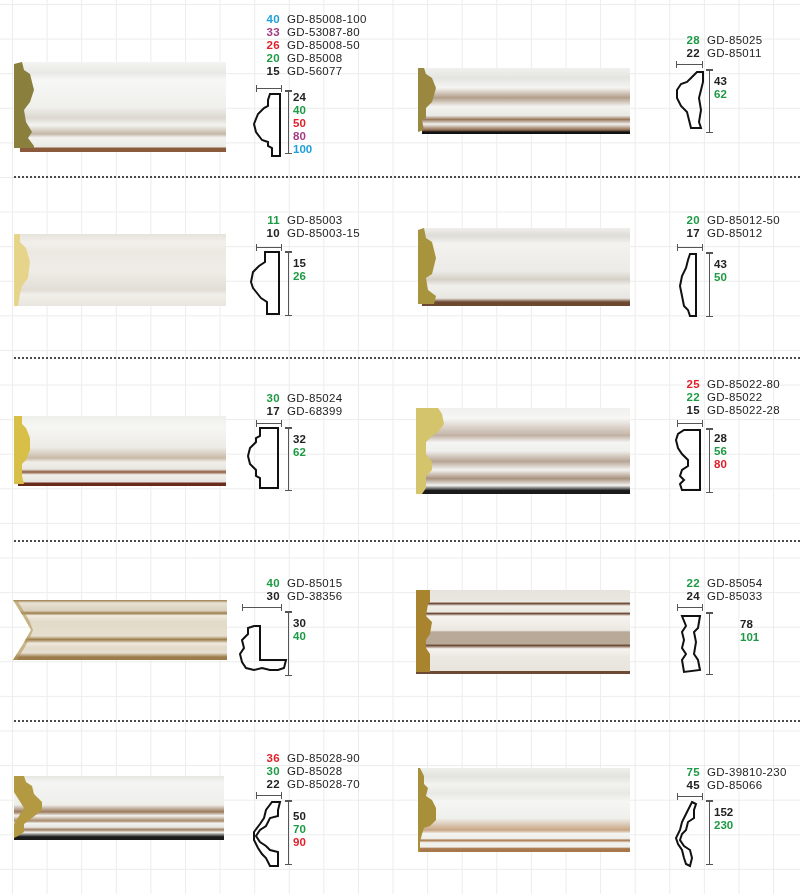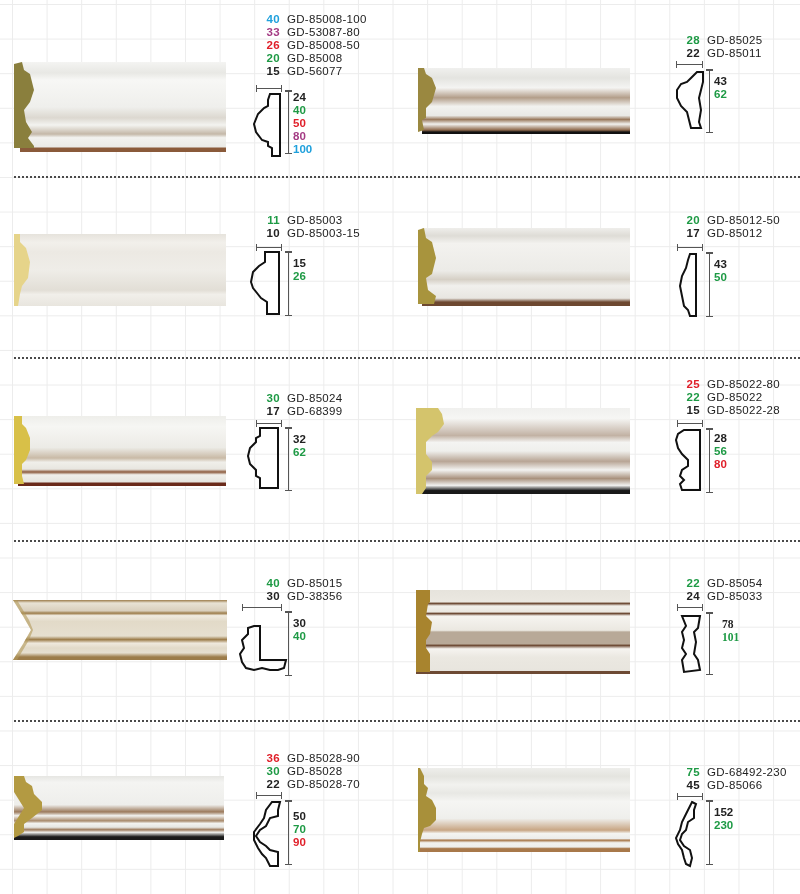--- a/index.html
+++ b/index.html
@@ -404,21 +404,21 @@
     <div class="code-row">
         <span class="code-num" style="color:#222">24</span>
         <span class="code-label">GD-85033</span>
       </div>
   </div>
   <div class="width-bar" style="left:677px;top:607px;width:26px;"></div>
   <svg class="profile" style="left:680px;top:614px;" width="24" height="60" viewBox="0 0 24 60">
       <path d="M2 2 L20 2 L18 14 L14 18 L16 28 L14 40 L18 46 L20 56 L4 58 L2 46 L6 40 L2 34 L4 26 L2 18 L6 12 Z" fill="none" stroke="#111" stroke-width="2"></path>
     </svg>
   <div class="height-bar" style="left:709px;top:612px;height:63px;"></div>
-  <div class="height-vals" style="left:722px;top:618px;font-family:Liberation Serif, serif;">
+  <div class="height-vals" style="left:740px;top:618px;">
     <div style="color:#222">78</div>
     <div style="color:#1e9a45">101</div>
   </div>
 </div>
 
 <div>
   <div class="photo" style="left:14px;top:776px;width:210px;height:64px;">
     <svg width="210" height="64" viewBox="0 0 210 64">
       <defs>
         <linearGradient id="g9" x1="0" y1="0" x2="0" y2="1">
@@ -487,21 +487,21 @@
           <stop offset="1" stop-color="#a8784a"></stop>
         </linearGradient>
       </defs>
       <rect x="2" y="0" width="210" height="84" fill="url(#g10)"></rect>
       <path d="M0 0 L2 0 L6 8 L6 16 L10 20 L8 28 L14 32 L18 40 L18 52 L12 58 L6 60 L4 66 L2 74 L2 84 L0 84 Z" fill="#a8903a"></path>
     </svg>
   </div>
   <div class="codes" style="left:678px;top:766px;">
     <div class="code-row">
         <span class="code-num" style="color:#1e9a45">75</span>
-        <span class="code-label">GD-68492-230</span>
+        <span class="code-label">GD-39810-230</span>
       </div>
     <div class="code-row">
         <span class="code-num" style="color:#222">45</span>
         <span class="code-label">GD-85066</span>
       </div>
   </div>
   <div class="width-bar" style="left:677px;top:796px;width:26px;"></div>
   <svg class="profile" style="left:674px;top:800px;" width="28" height="68" viewBox="0 0 28 68">
       <path d="M18 2 L22 4 L20 10 L20 18 L14 22 L12 30 L8 34 L6 40 L10 46 L16 50 L18 58 L16 66 L12 64 L10 58 L8 50 L4 44 L2 38 L6 30 L8 22 L12 14 Z" fill="none" stroke="#111" stroke-width="2"></path>
     </svg>

